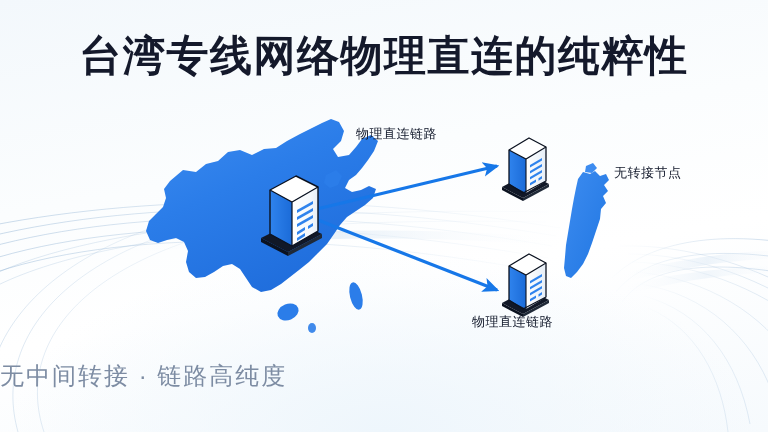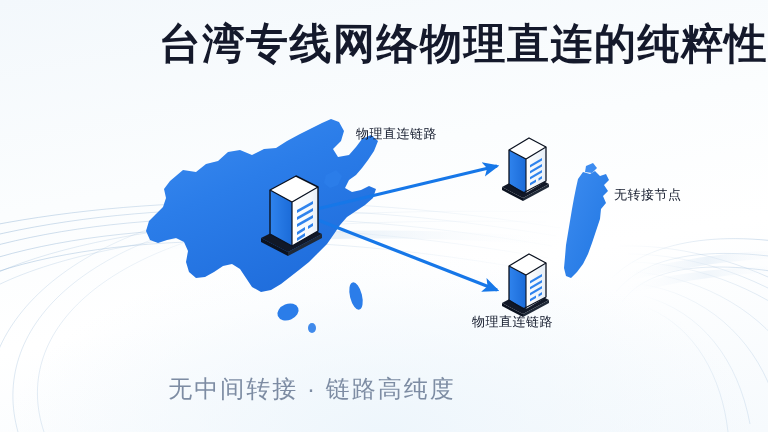--- a/index.html
+++ b/index.html
@@ -28,23 +28,23 @@
     position: absolute;
     left: 0; top: 0;
     width: 768px; height: 432px;
     pointer-events: none;
   }
 
   
   .title {
     position: absolute;
     left: 0;
-    top: 18px;
+    top: 30px;
     width: 768px;
-    text-align: right;
+    text-align: center;
     font-size: 42px;
     line-height: 52px;
     font-weight: bold;
     color: #14192b;
     letter-spacing: 1.5px;
     white-space: nowrap;
   }
 
   
   .map-layer {
@@ -72,35 +72,34 @@
   .label {
     position: absolute;
     font-size: 13px;
     font-weight: normal;
     color: #11182a;
     white-space: nowrap;
     letter-spacing: 0.5px;
   }
   .label.link-top   { left: 356px; top: 125px; }
   .label.link-bottom{ left: 472px; top: 313px; }
-  .label.no-relay   { left: 614px; top: 164px; margin-top: 22px; }
+  .label.no-relay   { left: 614px; top: 164px; }
 
   
   .subtitle {
     position: absolute;
     left: 0;
     top: 360px;
     width: 624px;
-    text-align: center;
+    text-align: left;
     font-size: 24px;
     line-height: 32px;
     color: #7d8ca3;
     letter-spacing: 2px;
     white-space: nowrap;
-    margin-top: 13px;
   }
 </style>
 </head>
 <body>
 
 <div id="slide">
 
   <svg class="bg-arcs" viewBox="0 0 768 432" preserveAspectRatio="none">
     <defs>
       <linearGradient id="arcFadeL" x1="0" y1="0" x2="1" y2="0">

